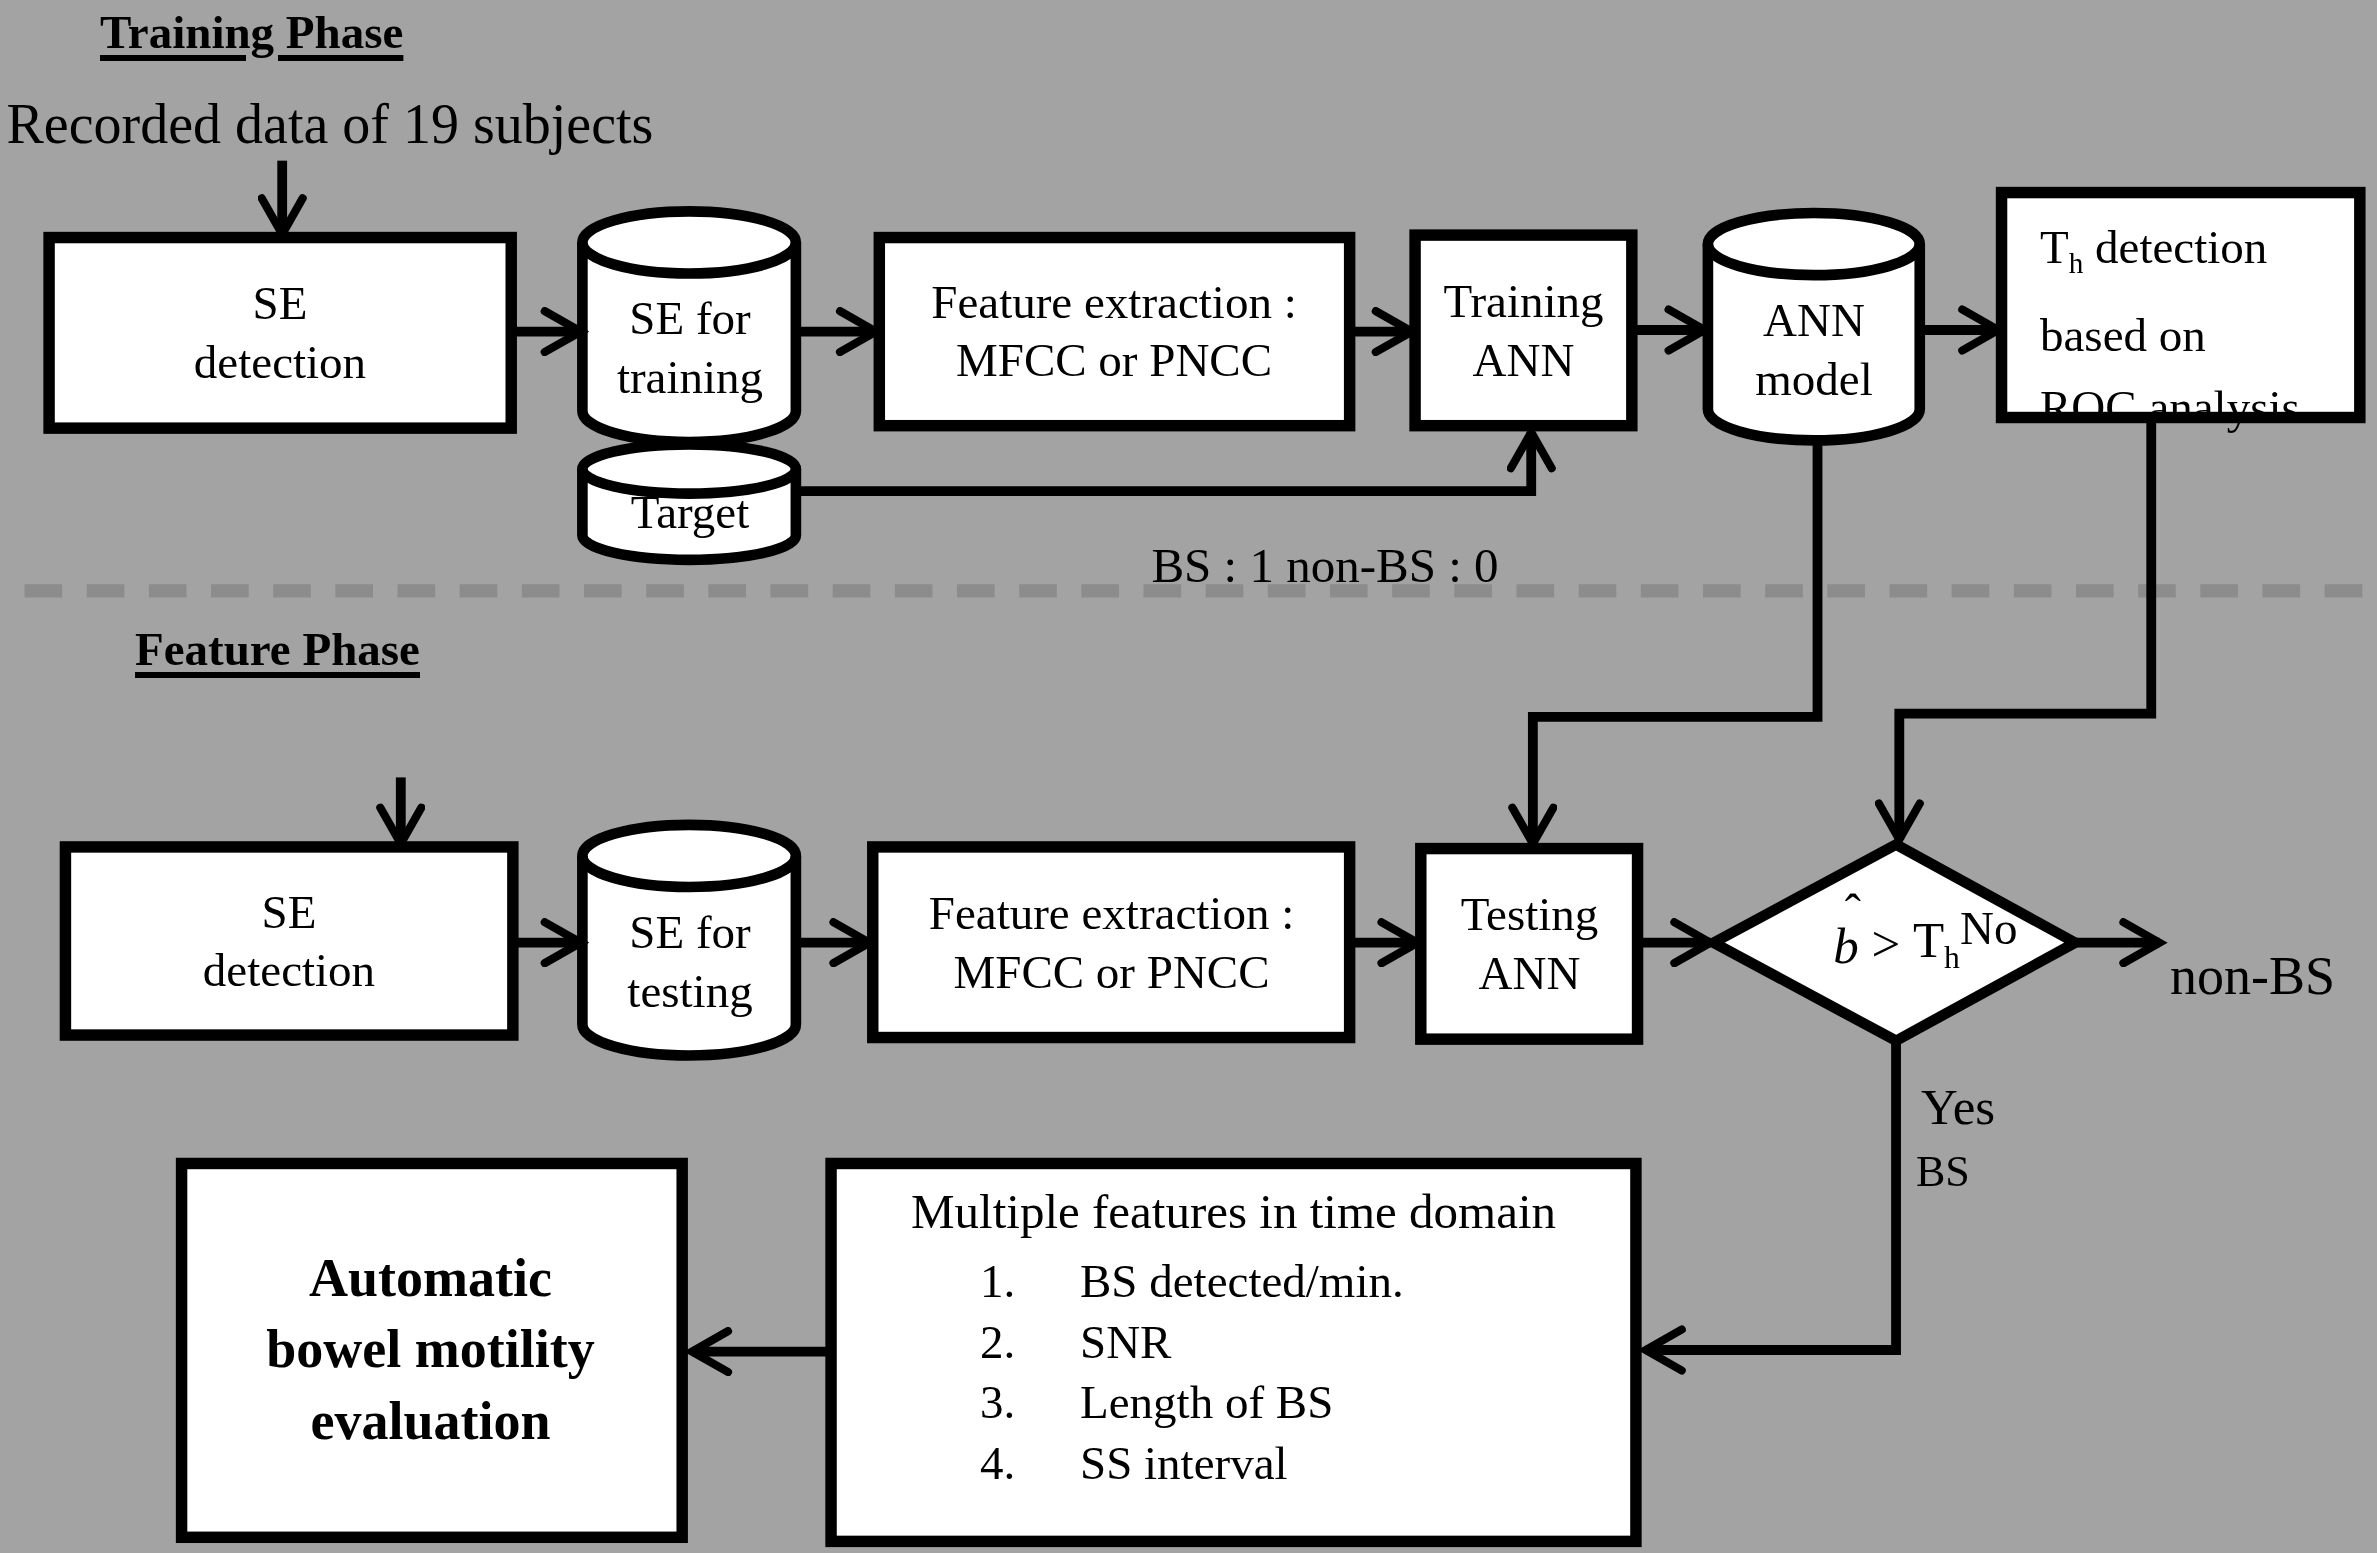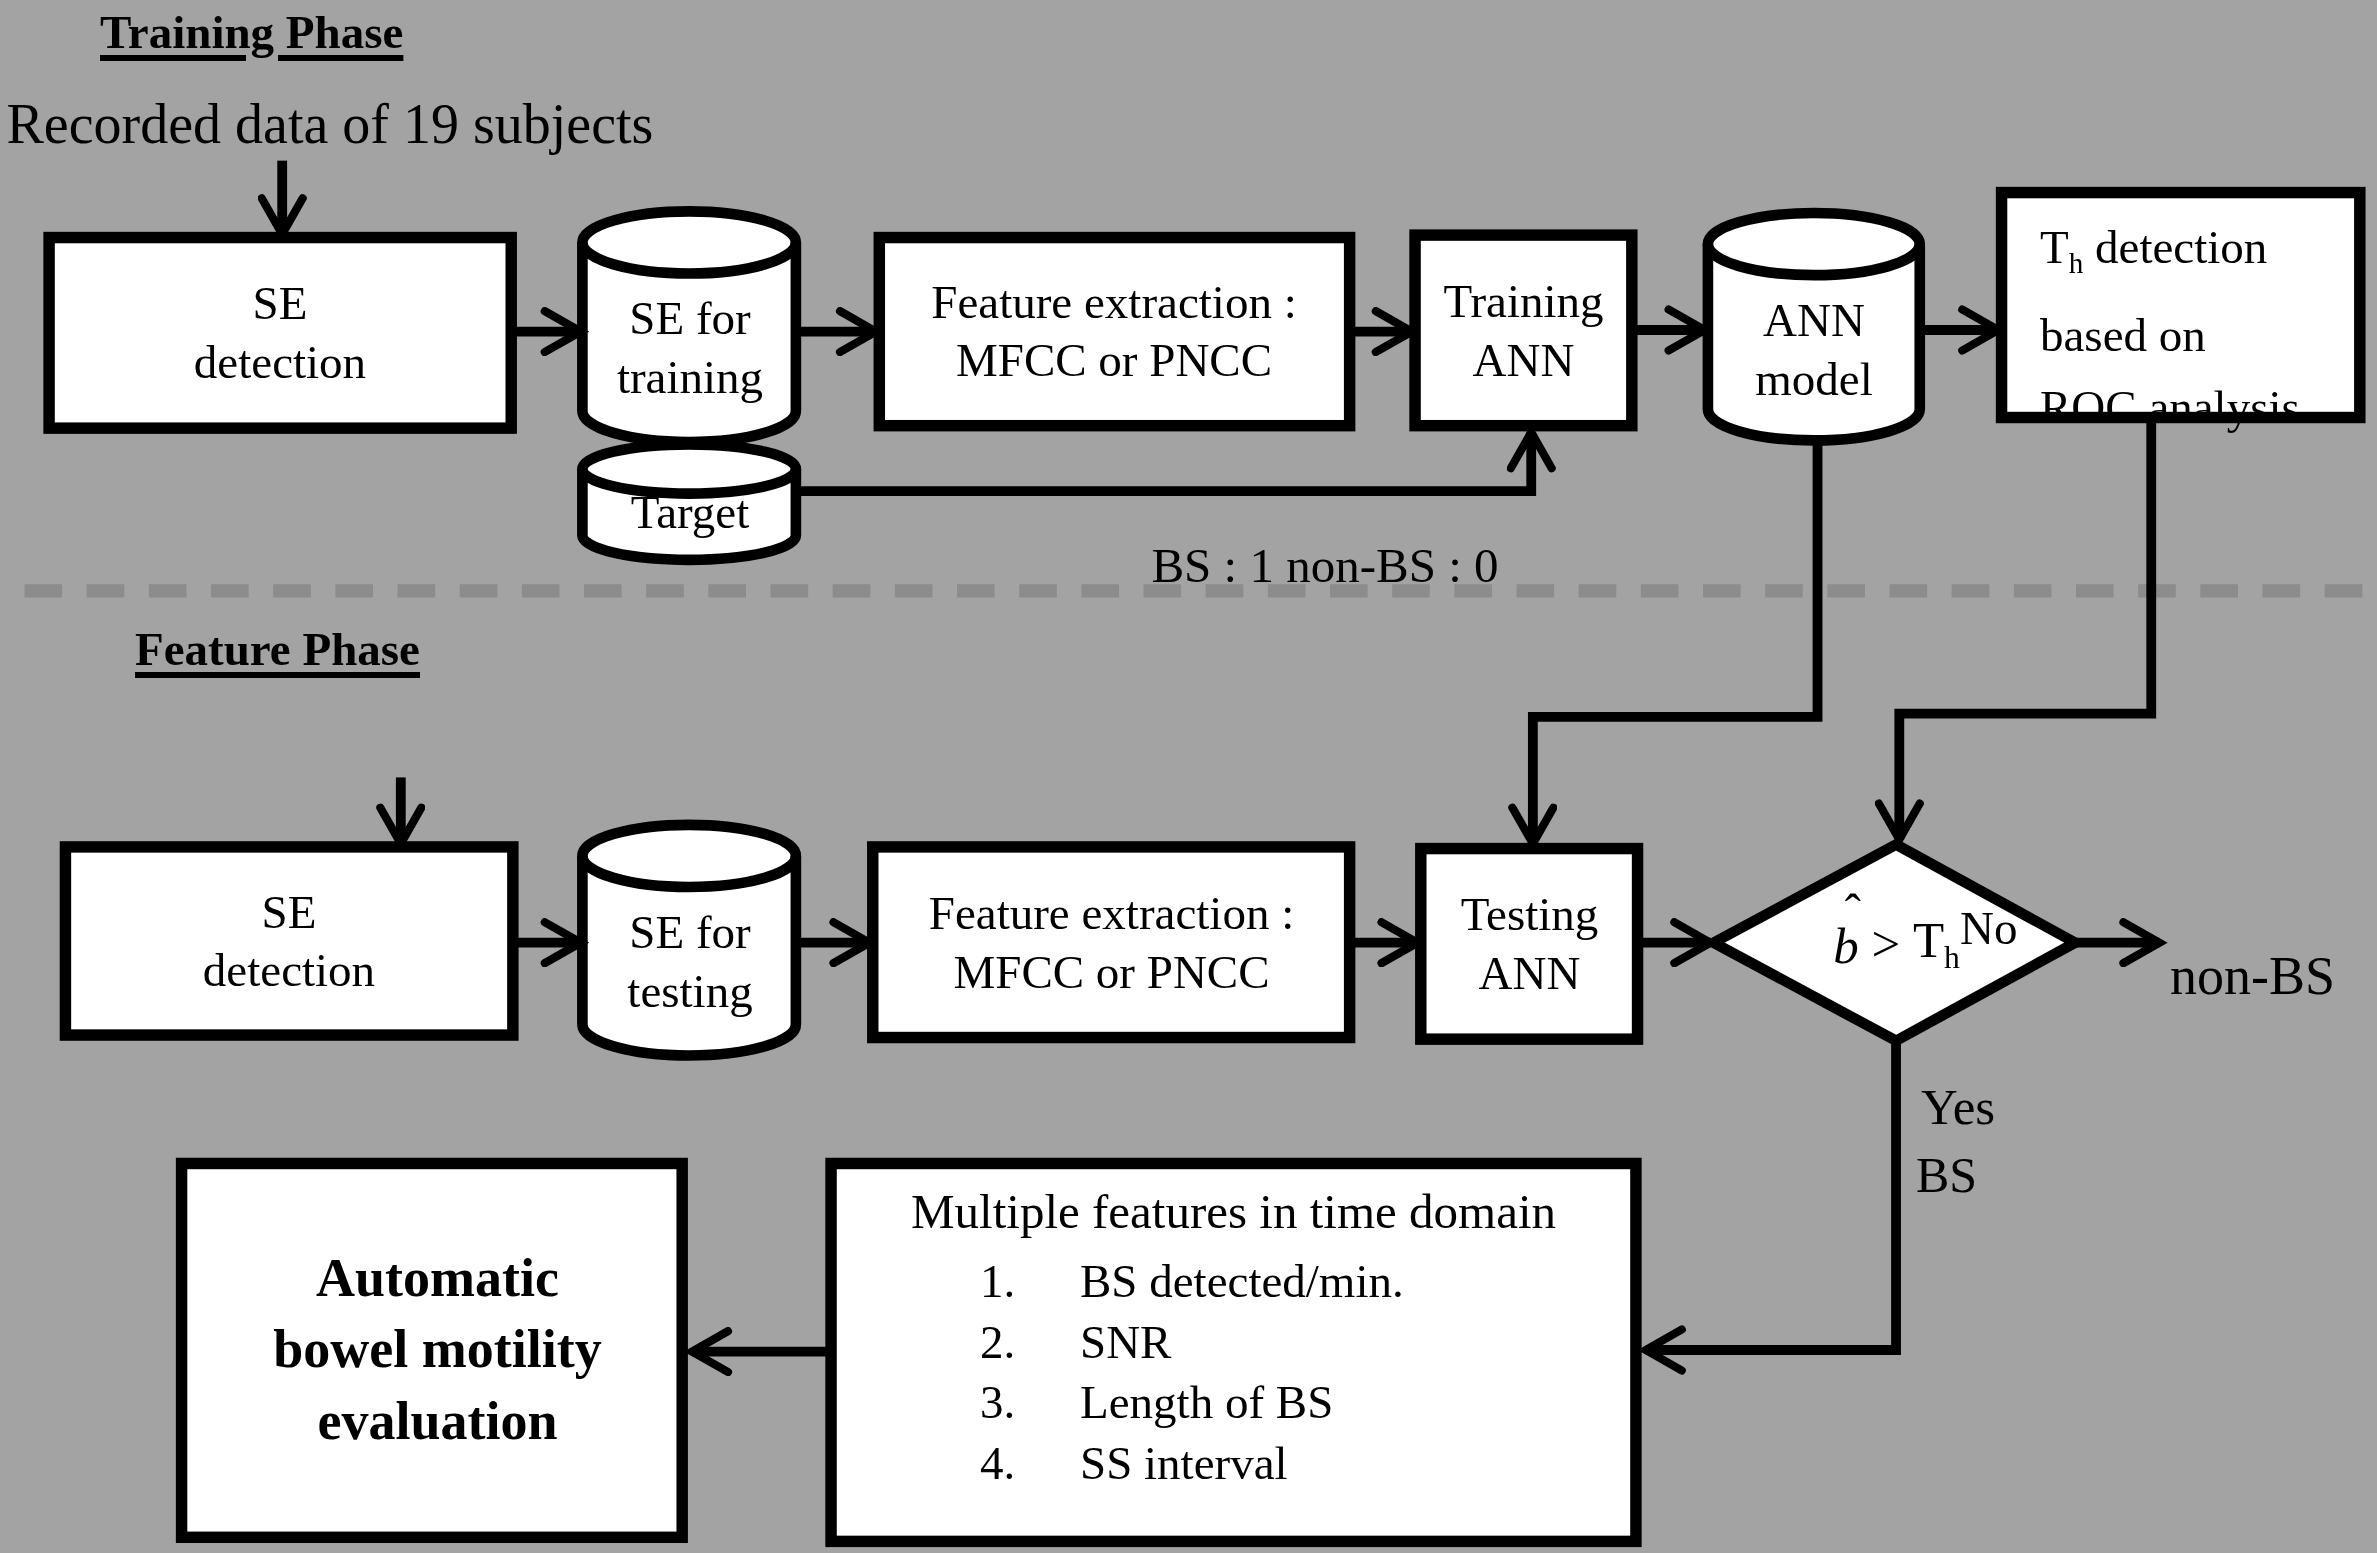--- a/index.html
+++ b/index.html
@@ -132,21 +132,21 @@
   <div class="lbl" style="left:1421px;top:848px;width:217px;height:191px;">Testing
 ANN</div>
 
   <div class="dec">
     <span class="bhat"><span class="hat">ˆ</span><span>b</span></span><span> &gt; </span><span><span>T</span><sub>h</sub></span>
   </div>
 
   <div class="free" style="left:1960px;top:861px;font-size:47px;">No</div>
   <div class="free" style="left:2170px;top:905px;font-size:54px;">non-BS</div>
   <div class="free" style="left:1921px;top:1038px;font-size:51px;">Yes</div>
-  <div class="free" style="left:1916px;top:1106px;font-size:50px;">BS</div>
+  <div class="free" style="left:1916px;top:1106px;font-size:44px;">BS</div>
 
   <div class="mult-title">Multiple features in time domain</div>
   <div class="feat-list">
     <div class="feat-row">
       <span class="feat-num">1.</span>
       <span>BS detected/min.</span>
     </div>
     <div class="feat-row">
       <span class="feat-num">2.</span>
       <span>SNR</span>
@@ -154,18 +154,18 @@
     <div class="feat-row">
       <span class="feat-num">3.</span>
       <span>Length of BS</span>
     </div>
     <div class="feat-row">
       <span class="feat-num">4.</span>
       <span>SS interval</span>
     </div>
   </div>
 
-  <div class="lbl auto-lbl" style="left:187px;top:1163px;width:501px;height:374px;">Automatic
+  <div class="lbl auto-lbl" style="left:180px;top:1163px;width:501px;height:374px;">Automatic
 bowel motility
 evaluation</div>
 
 </div>
 
 
 </body></html>

